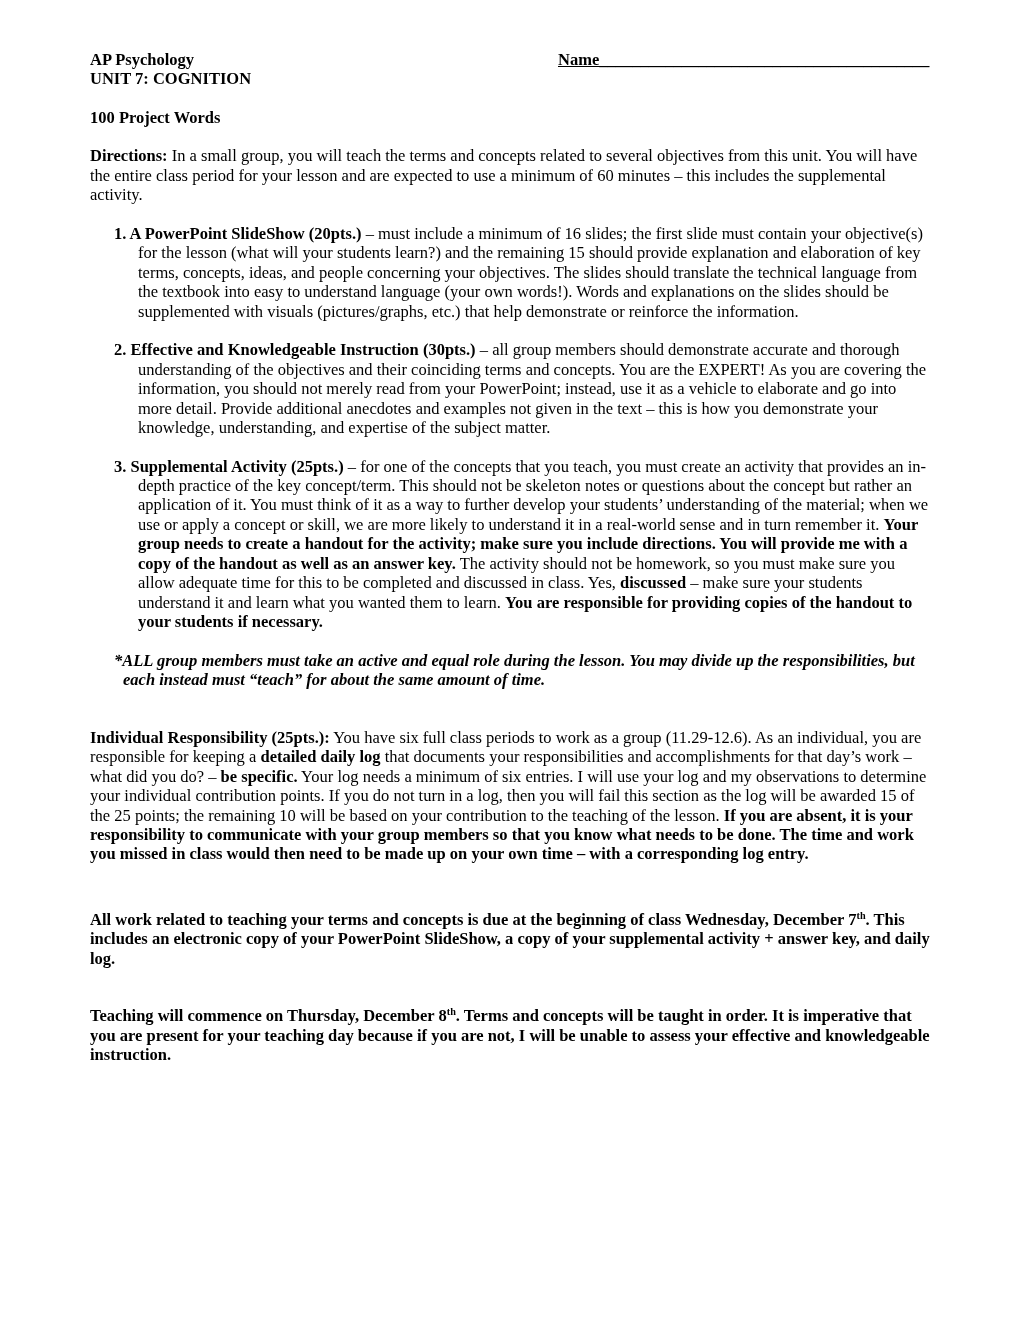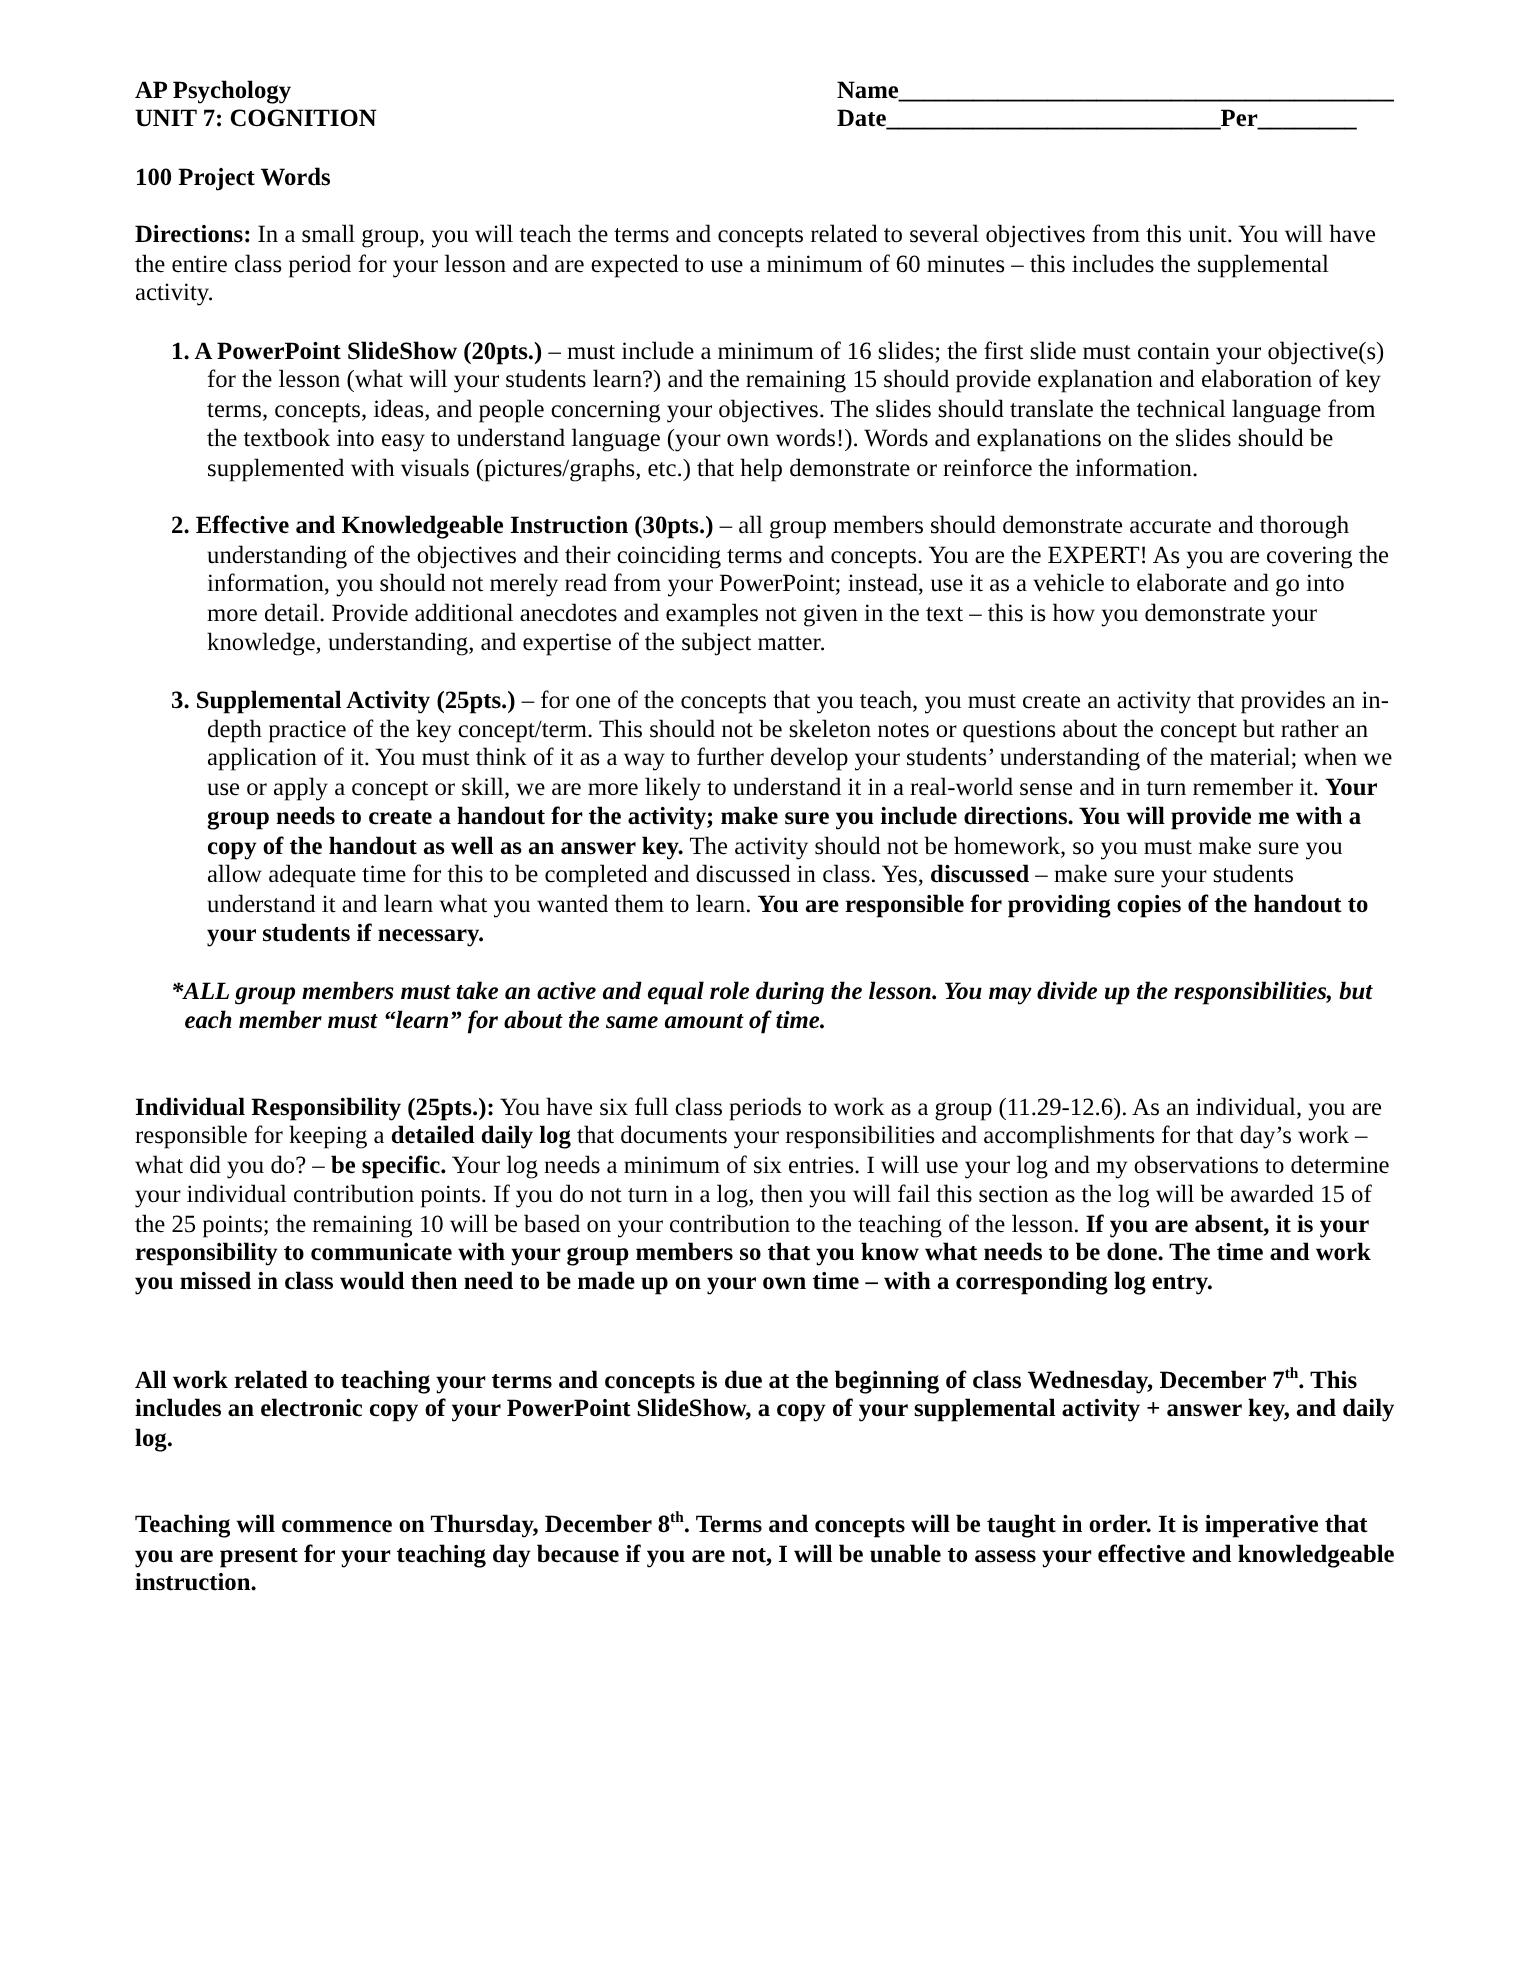--- a/index.html
+++ b/index.html
@@ -19,21 +19,21 @@
     line-height: 1.18;
     overflow: hidden;
   }
   p { margin: 0; }
   b, .bold { font-weight: bold; }
   .header-row {
     display: flex;
     justify-content: space-between;
     font-weight: bold;
   }
-  .header-right { width: 372px; }
+  .header-right { width: 372px; text-decoration: underline; }
   .mb1 { margin-bottom: 19px; }
   .mb2 { margin-bottom: 38px; }
   .mb3 { margin-bottom: 46px; }
   .list-item {
     margin-left: 48px;
     text-indent: -24px;
   }
   .note {
     margin-left: 33px;
     text-indent: -9px;
@@ -50,37 +50,36 @@
 <body>
 
 <div class="page">
 
   <div class="header-row">
     <span>AP Psychology</span>
     <span class="header-right">Name________________________________________</span>
   </div>
   <div class="header-row">
     <span>UNIT 7: COGNITION</span>
-    <span class="header-right">Date___________________________Per________</span>
   </div>
 
   <div class="mb1"></div>
 
   <p class="bold mb1">100 Project Words</p>
 
   <p class="mb1"><b>Directions:</b><span> In a small group, you will teach the terms and concepts related to several objectives from this unit. You will have the entire class period for your lesson and are expected to use a minimum of 60 minutes – this includes the supplemental activity.</span></p>
 
 
   <p class="list-item mb1"><b>1.</b><b> A PowerPoint SlideShow (20pts.)</b><span> – must include a minimum of 16 slides; the first slide must contain your objective(s) for the lesson (what will your students learn?) and the remaining 15 should provide explanation and elaboration of key terms, concepts, ideas, and people concerning your objectives. The slides should translate the technical language from the textbook into easy to understand language (your own words!). Words and explanations on the slides should be supplemented with visuals (pictures/graphs, etc.) that help demonstrate or reinforce the information.</span></p>
 
   <p class="list-item mb1"><b>2.</b><b> Effective and Knowledgeable Instruction (30pts.)</b><span> – all group members should demonstrate accurate and thorough understanding of the objectives and their coinciding terms and concepts. You are the EXPERT! As you are covering the information, you should not merely read from your PowerPoint; instead, use it as a vehicle to elaborate and go into more detail. Provide additional anecdotes and examples not given in the text – this is how you demonstrate your knowledge, understanding, and expertise of the subject matter.</span></p>
 
   <p class="list-item mb1"><b>3.</b><b> Supplemental Activity (25pts.)</b><span> – for one of the concepts that you teach, you must create an activity that provides an in-depth practice of the key concept/term. This should not be skeleton notes or questions about the concept but rather an application of it. You must think of it as a way to further develop your students’ understanding of the material; when we use or apply a concept or skill, we are more likely to understand it in a real-world sense and in turn remember it. </span><b>Your group needs to create a handout for the activity; make sure you include directions. You will provide me with a copy of the handout as well as an answer key.</b><span> The activity should not be homework, so you must make sure you allow adequate time for this to be completed and discussed in class. Yes, </span><b>discussed</b><span> – make sure your students understand it and learn what you wanted them to learn. </span><b>You are responsible for providing copies of the handout to your students if necessary.</b></p>
 
-  <p class="note mb2">*ALL group members must take an active and equal role during the lesson. You may divide up the responsibilities, but each member must “learn” for about the same amount of time.</p>
+  <p class="note mb2">*ALL group members must take an active and equal role during the lesson. You may divide up the responsibilities, but each instead must “teach” for about the same amount of time.</p>
 
   <p class="mb3"><b>Individual Responsibility (25pts.):</b><span> You have six full class periods to work as a group (11.29-12.6). As an individual, you are responsible for keeping a </span><b>detailed daily log</b><span> that documents your responsibilities and accomplishments for that day’s work – what did you do? – </span><b>be specific.</b><span> Your log needs a minimum of six entries. I will use your log and my observations to determine your individual contribution points. If you do not turn in a log, then you will fail this section as the log will be awarded 15 of the 25 points; the remaining 10 will be based on your contribution to the teaching of the lesson. </span><b>If you are absent, it is your responsibility to communicate with your group members so that you know what needs to be done. The time and work you missed in class would then need to be made up on your own time – with a corresponding log entry.</b></p>
 
   <p class="bold mb2"><span>All work related to teaching your terms and concepts is due at the beginning of class Wednesday, December 7</span><sup>th</sup><span>. This includes an electronic copy of your PowerPoint SlideShow, a copy of your supplemental activity + answer key, and daily log.</span></p>
 
   <p class="bold"><span>Teaching will commence on Thursday, December 8</span><sup>th</sup><span>. Terms and concepts will be taught in order. It is imperative that you are present for your teaching day because if you are not, I will be unable to assess your effective and knowledgeable instruction.</span></p>
 
 </div>
 
 </body></html>

